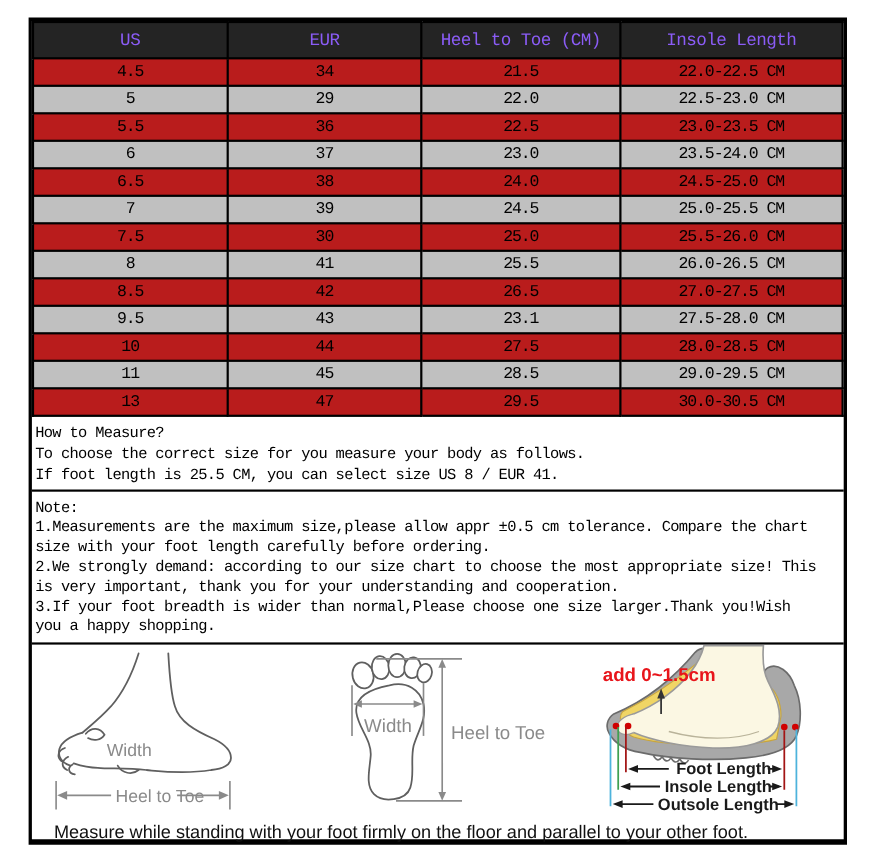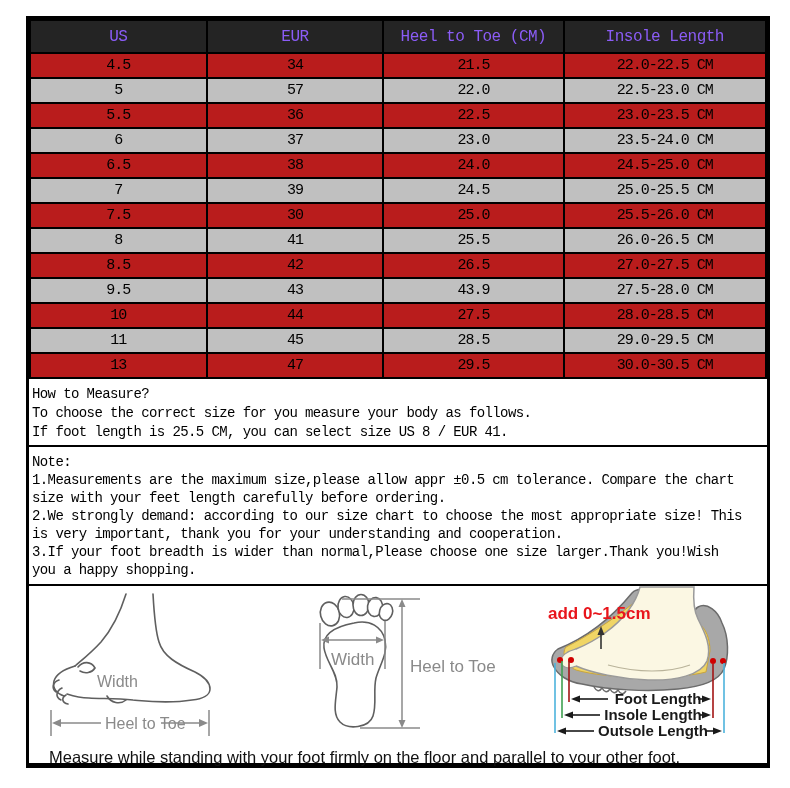--- a/index.html
+++ b/index.html
@@ -58,21 +58,21 @@
     </thead>
     <tbody>
         <tr>
           <td>4.5</td>
           <td>34</td>
           <td>21.5</td>
           <td>22.0-22.5 CM</td>
         </tr>
         <tr>
           <td>5</td>
-          <td>57</td>
+          <td>29</td>
           <td>22.0</td>
           <td>22.5-23.0 CM</td>
         </tr>
         <tr>
           <td>5.5</td>
           <td>36</td>
           <td>22.5</td>
           <td>23.0-23.5 CM</td>
         </tr>
         <tr>
@@ -107,21 +107,21 @@
         </tr>
         <tr>
           <td>8.5</td>
           <td>42</td>
           <td>26.5</td>
           <td>27.0-27.5 CM</td>
         </tr>
         <tr>
           <td>9.5</td>
           <td>43</td>
-          <td>43.9</td>
+          <td>23.1</td>
           <td>27.5-28.0 CM</td>
         </tr>
         <tr>
           <td>10</td>
           <td>44</td>
           <td>27.5</td>
           <td>28.0-28.5 CM</td>
         </tr>
         <tr>
           <td>11</td>
@@ -140,21 +140,21 @@
 
   <div class="txtsec sec-howto">
       <div class="line">How to Measure?</div>
       <div class="line">To choose the correct size for you measure your body as follows.</div>
       <div class="line">If foot length is 25.5 CM, you can select size US 8 / EUR 41.</div>
     </div>
 
   <div class="txtsec sec-note">
       <div class="line">Note:</div>
       <div class="line">1.Measurements are the maximum size,please allow appr ±0.5 cm tolerance. Compare the chart</div>
-      <div class="line">size with your feet length carefully before ordering.</div>
+      <div class="line">size with your foot length carefully before ordering.</div>
       <div class="line">2.We strongly demand: according to our size chart to choose the most appropriate size! This</div>
       <div class="line">is very important, thank you for your understanding and cooperation.</div>
       <div class="line">3.If your foot breadth is wider than normal,Please choose one size larger.Thank you!Wish</div>
       <div class="line">you a happy shopping.</div>
     </div>
 
   <div class="diagrams">
 
     <svg class="svg-side" width="168" height="146" viewBox="0 0 168 146">
       <g class="sketch">

